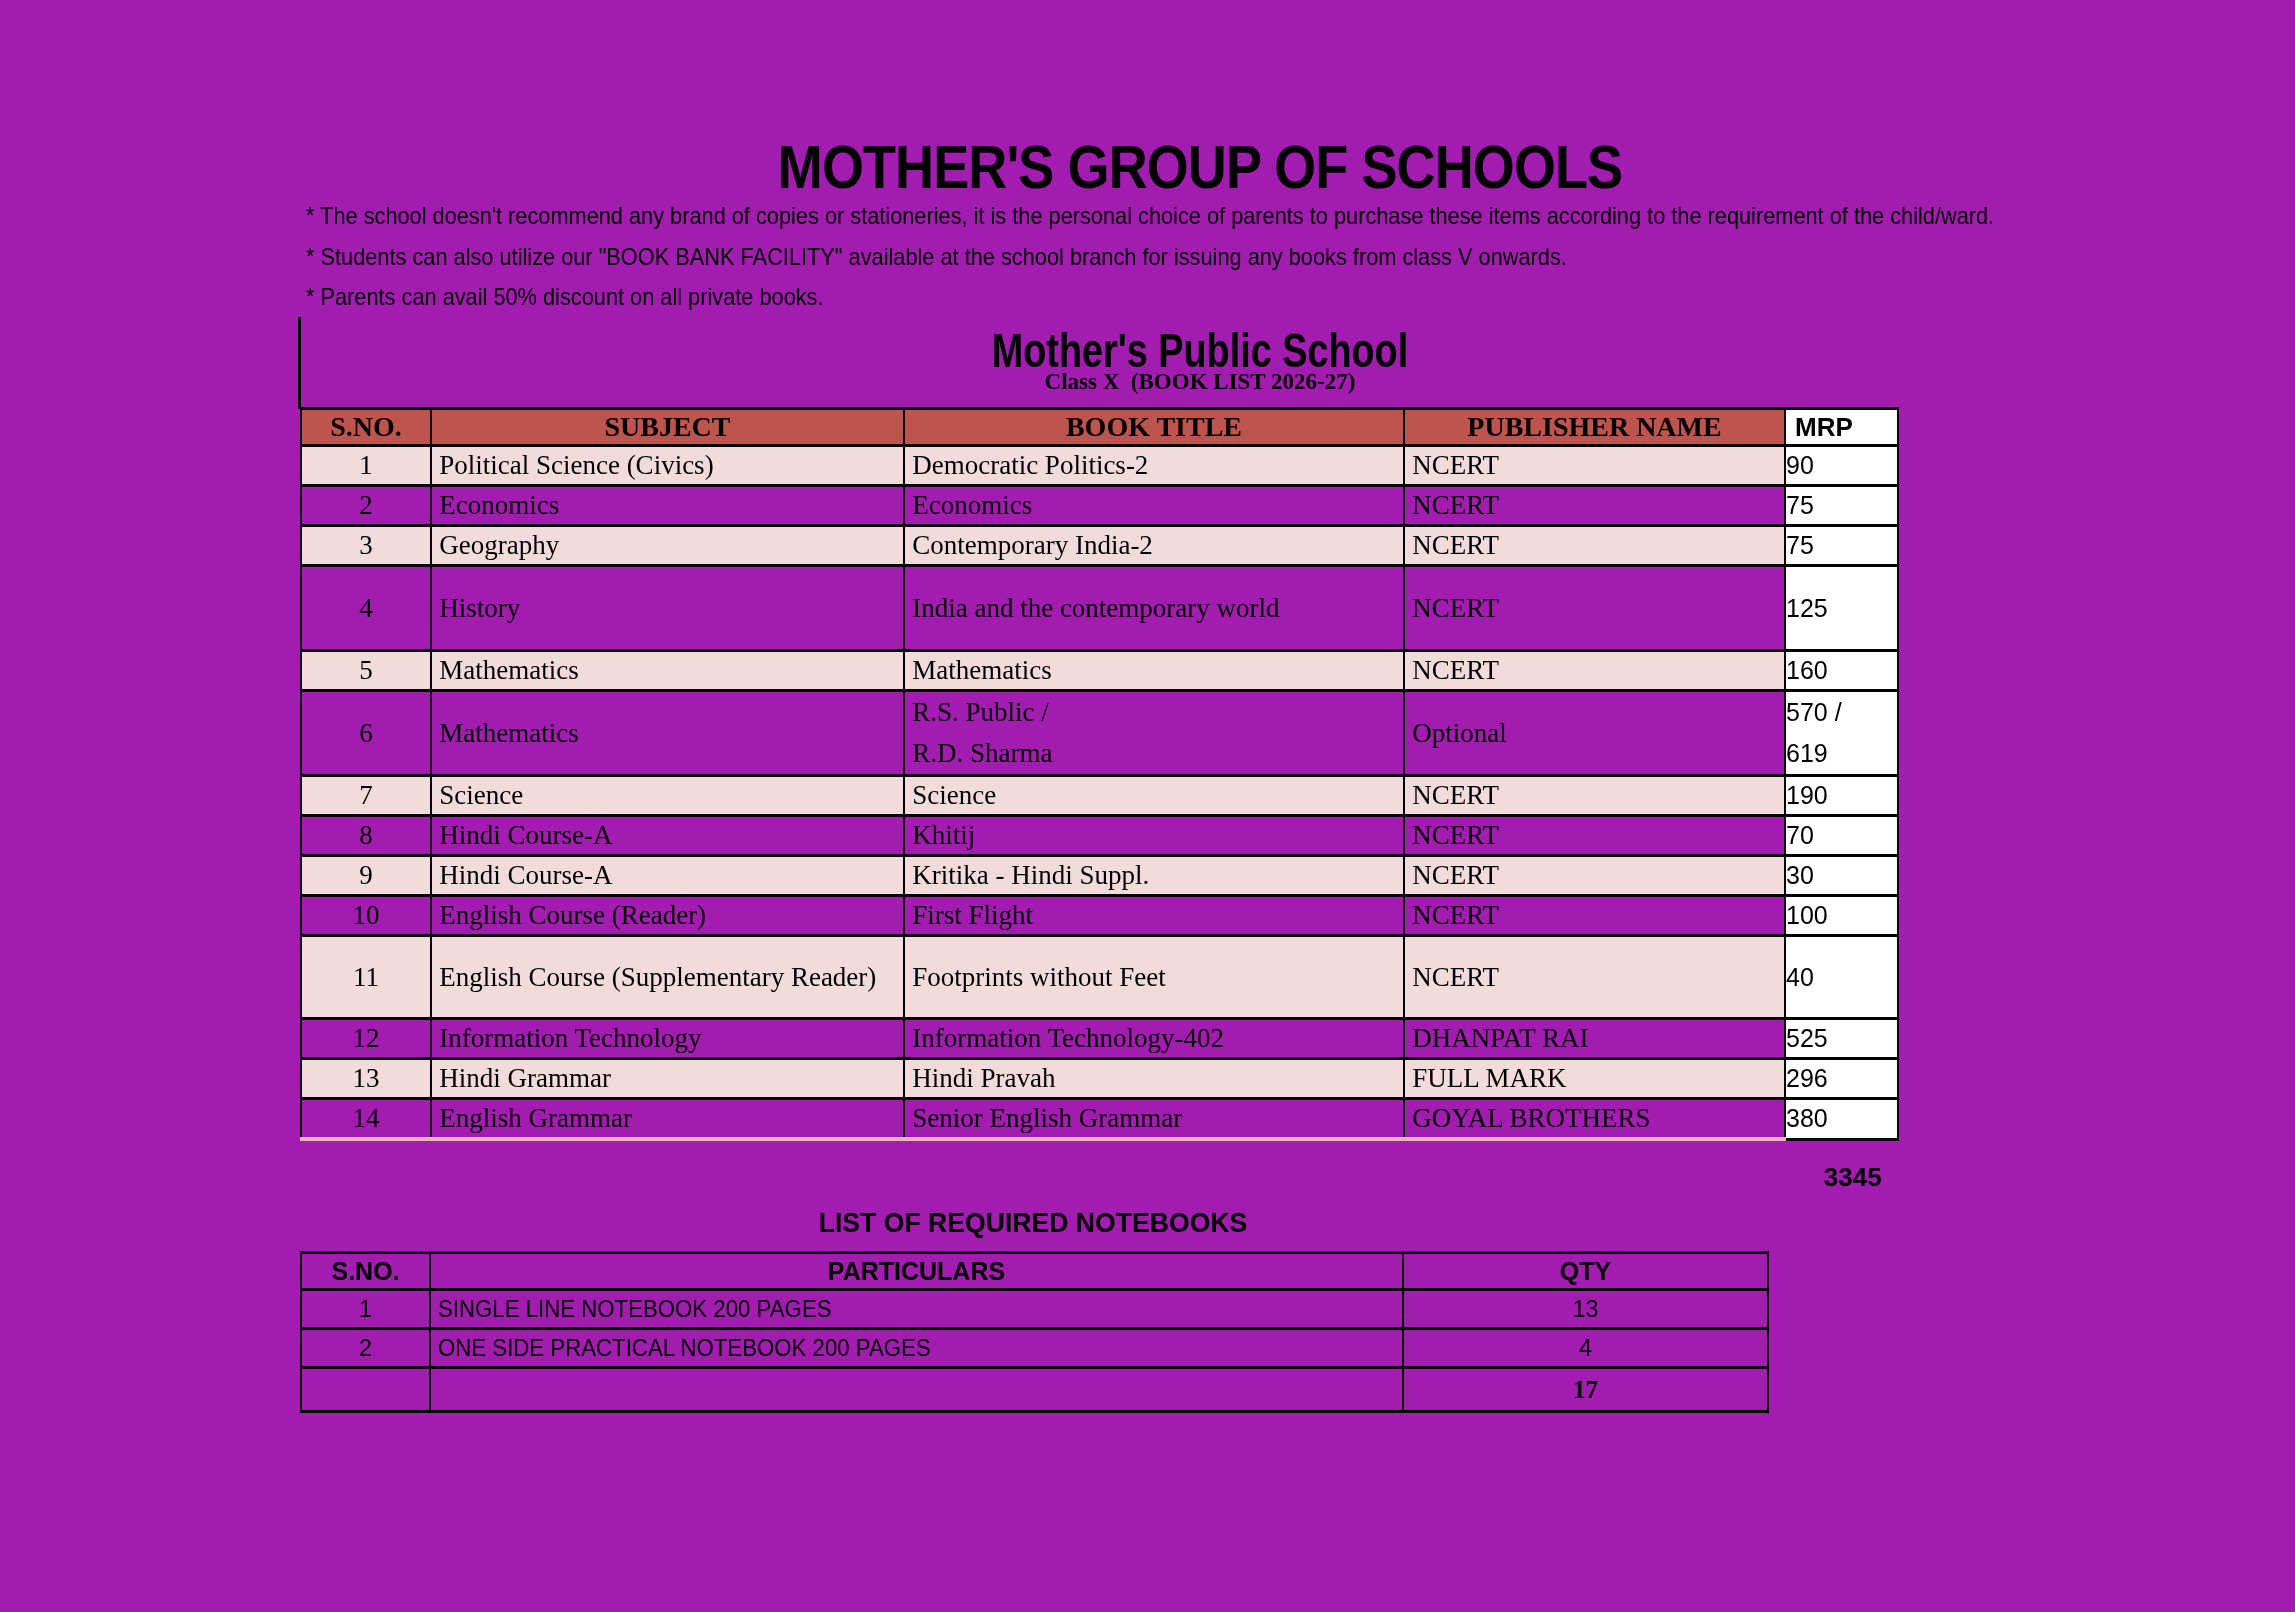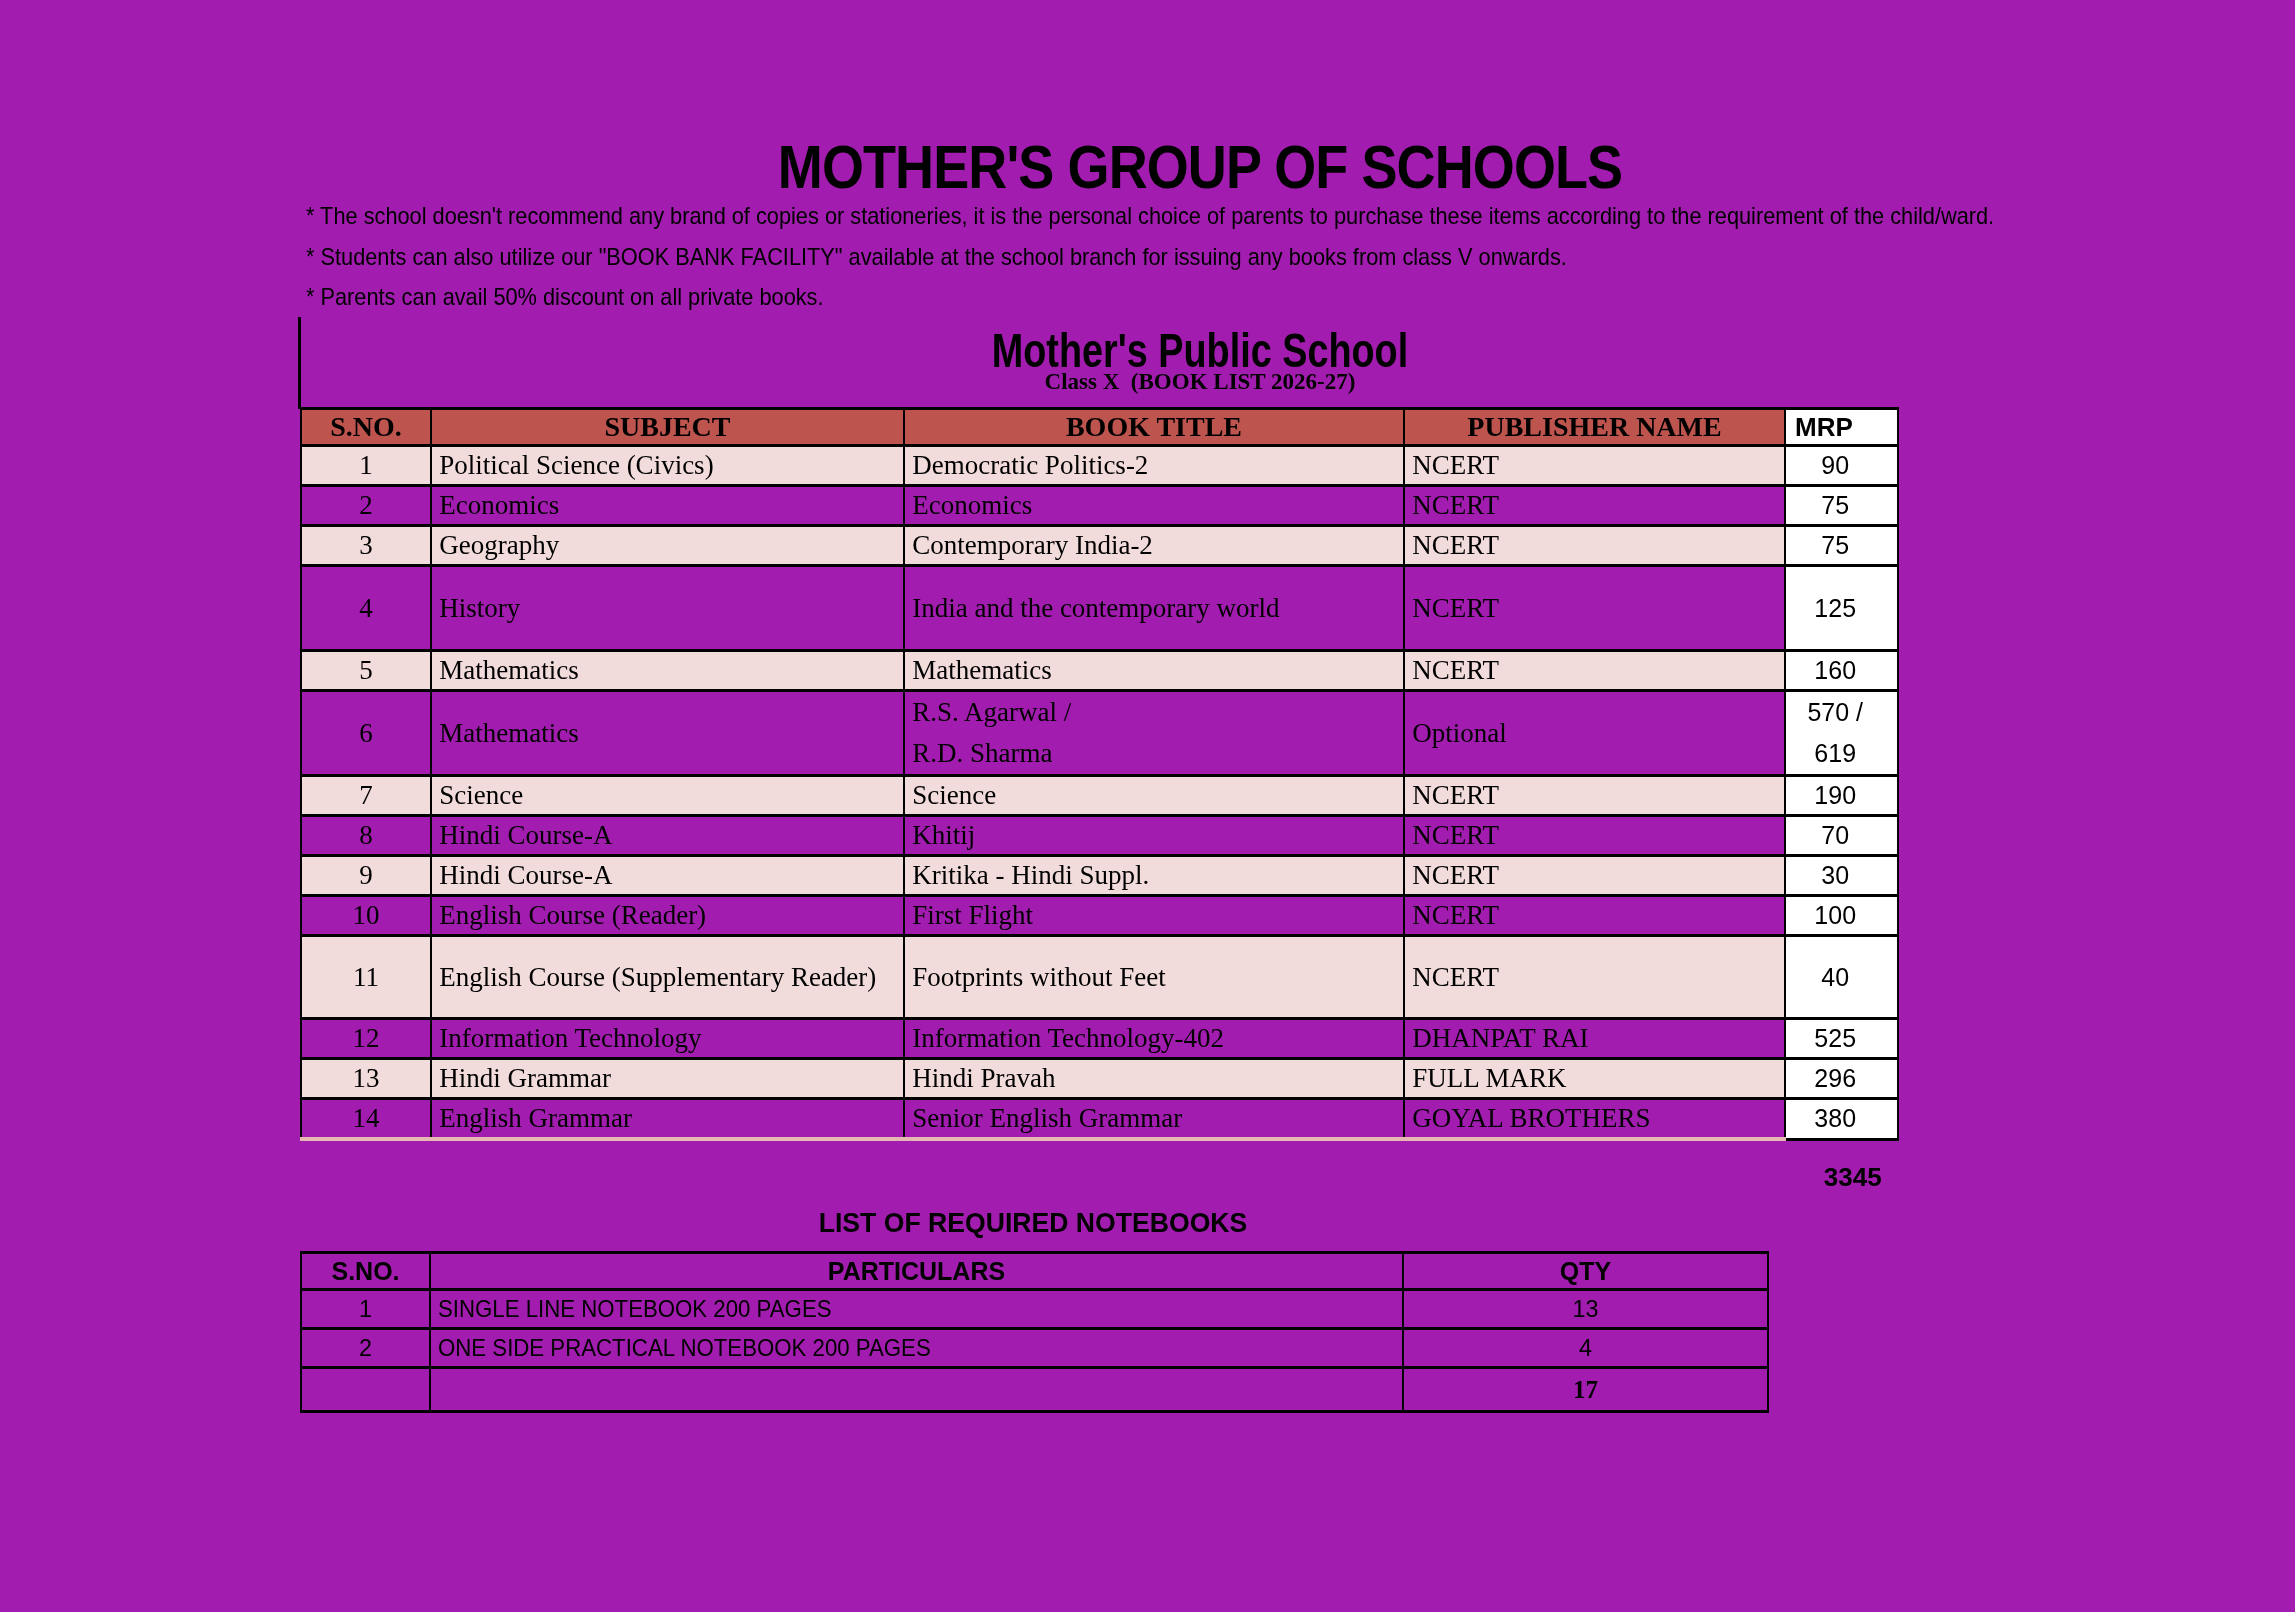--- a/index.html
+++ b/index.html
@@ -39,21 +39,21 @@
       overflow:hidden;vertical-align:middle;padding:0;}
   .books thead th{height:34px;background:var(--hdr);font-weight:bold;font-size:28px;text-align:center;}
   .books thead th.mrp-h{background:#ffffff;font-family:"Liberation Sans",sans-serif;
       font-size:26px;text-align:left;padding-left:9px;}
   .books td{height:37px;}
   .books tr.tall td{height:82px;}
   .books tr.tall2 td{height:80px;}
   .books td.c-sno{text-align:center;}
   .books td.c-txt{text-align:left;padding:0 7.2px;}
   .books td.c-mrp{background:#ffffff;font-family:"Liberation Sans",sans-serif;font-size:25px;
-      text-align:center;padding-right:12.6px;}
+      text-align:left;padding-right:12.6px;}
   .books tr.pink td{background:var(--band);}
   .books tr.pink td.c-mrp{background:#ffffff;}
   .books tr.pink td:first-child{box-shadow:-7.2px 0 0 0 var(--band);}
   .books thead th:first-child{box-shadow:-7.2px 0 0 0 var(--hdr);}
   .books tr.lastrow td{border-bottom:4.5px solid var(--bleed);}
   .books tr.lastrow td.c-mrp{border-bottom:3.6px solid #000;}
   .two-line div{line-height:41px;}
 
   .grand-total{position:absolute;left:1783px;top:1162px;width:113px;box-sizing:border-box;
       text-align:right;padding-right:14.4px;font-size:26px;font-weight:bold;}
@@ -140,21 +140,21 @@
         <td class="c-sno">5</td>
         <td class="c-txt">Mathematics</td>
         <td class="c-txt">Mathematics</td>
         <td class="c-txt">NCERT</td>
         <td class="c-mrp">160</td>
       </tr>
       <tr class="tall">
         <td class="c-sno">6</td>
         <td class="c-txt">Mathematics</td>
         <td class="c-txt two-line">
-          <div>R.S. Agarwal /</div>
+          <div>R.S. Public /</div>
           <div>R.D. Sharma</div>
         </td>
         <td class="c-txt">Optional</td>
         <td class="c-mrp two-line">
           <div>570 /</div>
           <div>619</div>
         </td>
       </tr>
       <tr class="pink">
         <td class="c-sno">7</td>

